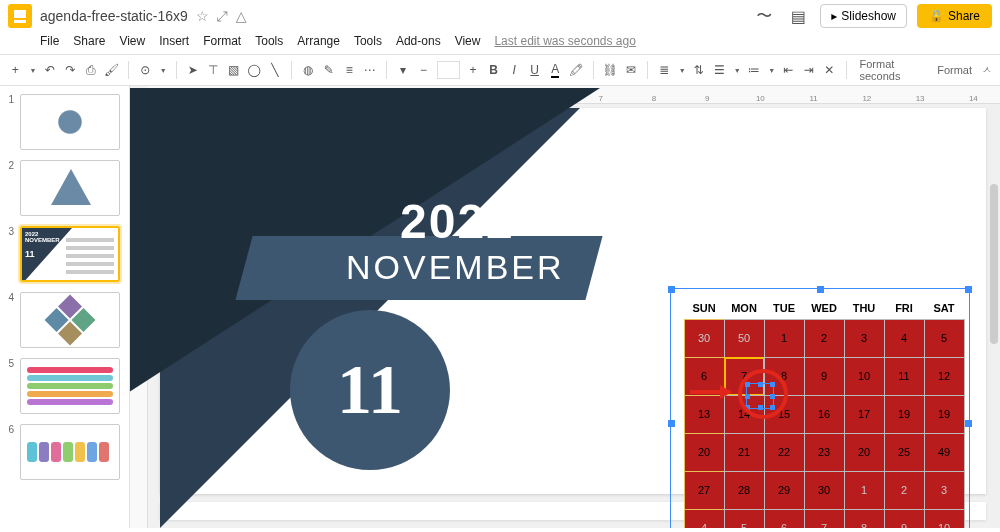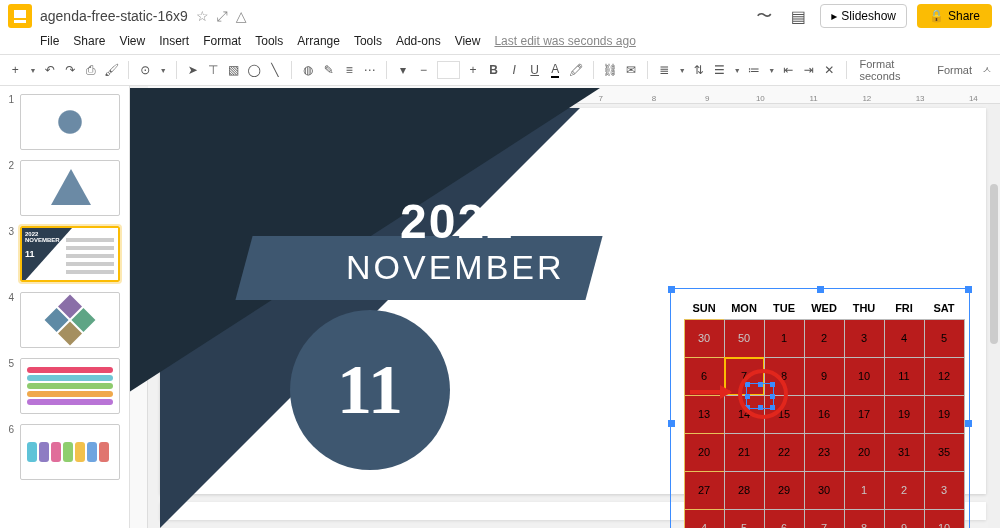--- a/index.html
+++ b/index.html
@@ -304,22 +304,22 @@
               <div class="cell">15</div>
               <div class="cell">16</div>
               <div class="cell">17</div>
               <div class="cell">19</div>
               <div class="cell">19</div>
               <div class="cell sun">20</div>
               <div class="cell">21</div>
               <div class="cell">22</div>
               <div class="cell">23</div>
               <div class="cell">20</div>
-              <div class="cell">31</div>
-              <div class="cell">35</div>
+              <div class="cell">25</div>
+              <div class="cell">49</div>
               <div class="cell sun">27</div>
               <div class="cell">28</div>
               <div class="cell">29</div>
               <div class="cell">30</div>
               <div class="cell dim">1</div>
               <div class="cell dim">2</div>
               <div class="cell dim">3</div>
               <div class="cell dim sun">4</div>
               <div class="cell dim">5</div>
               <div class="cell dim">6</div>

